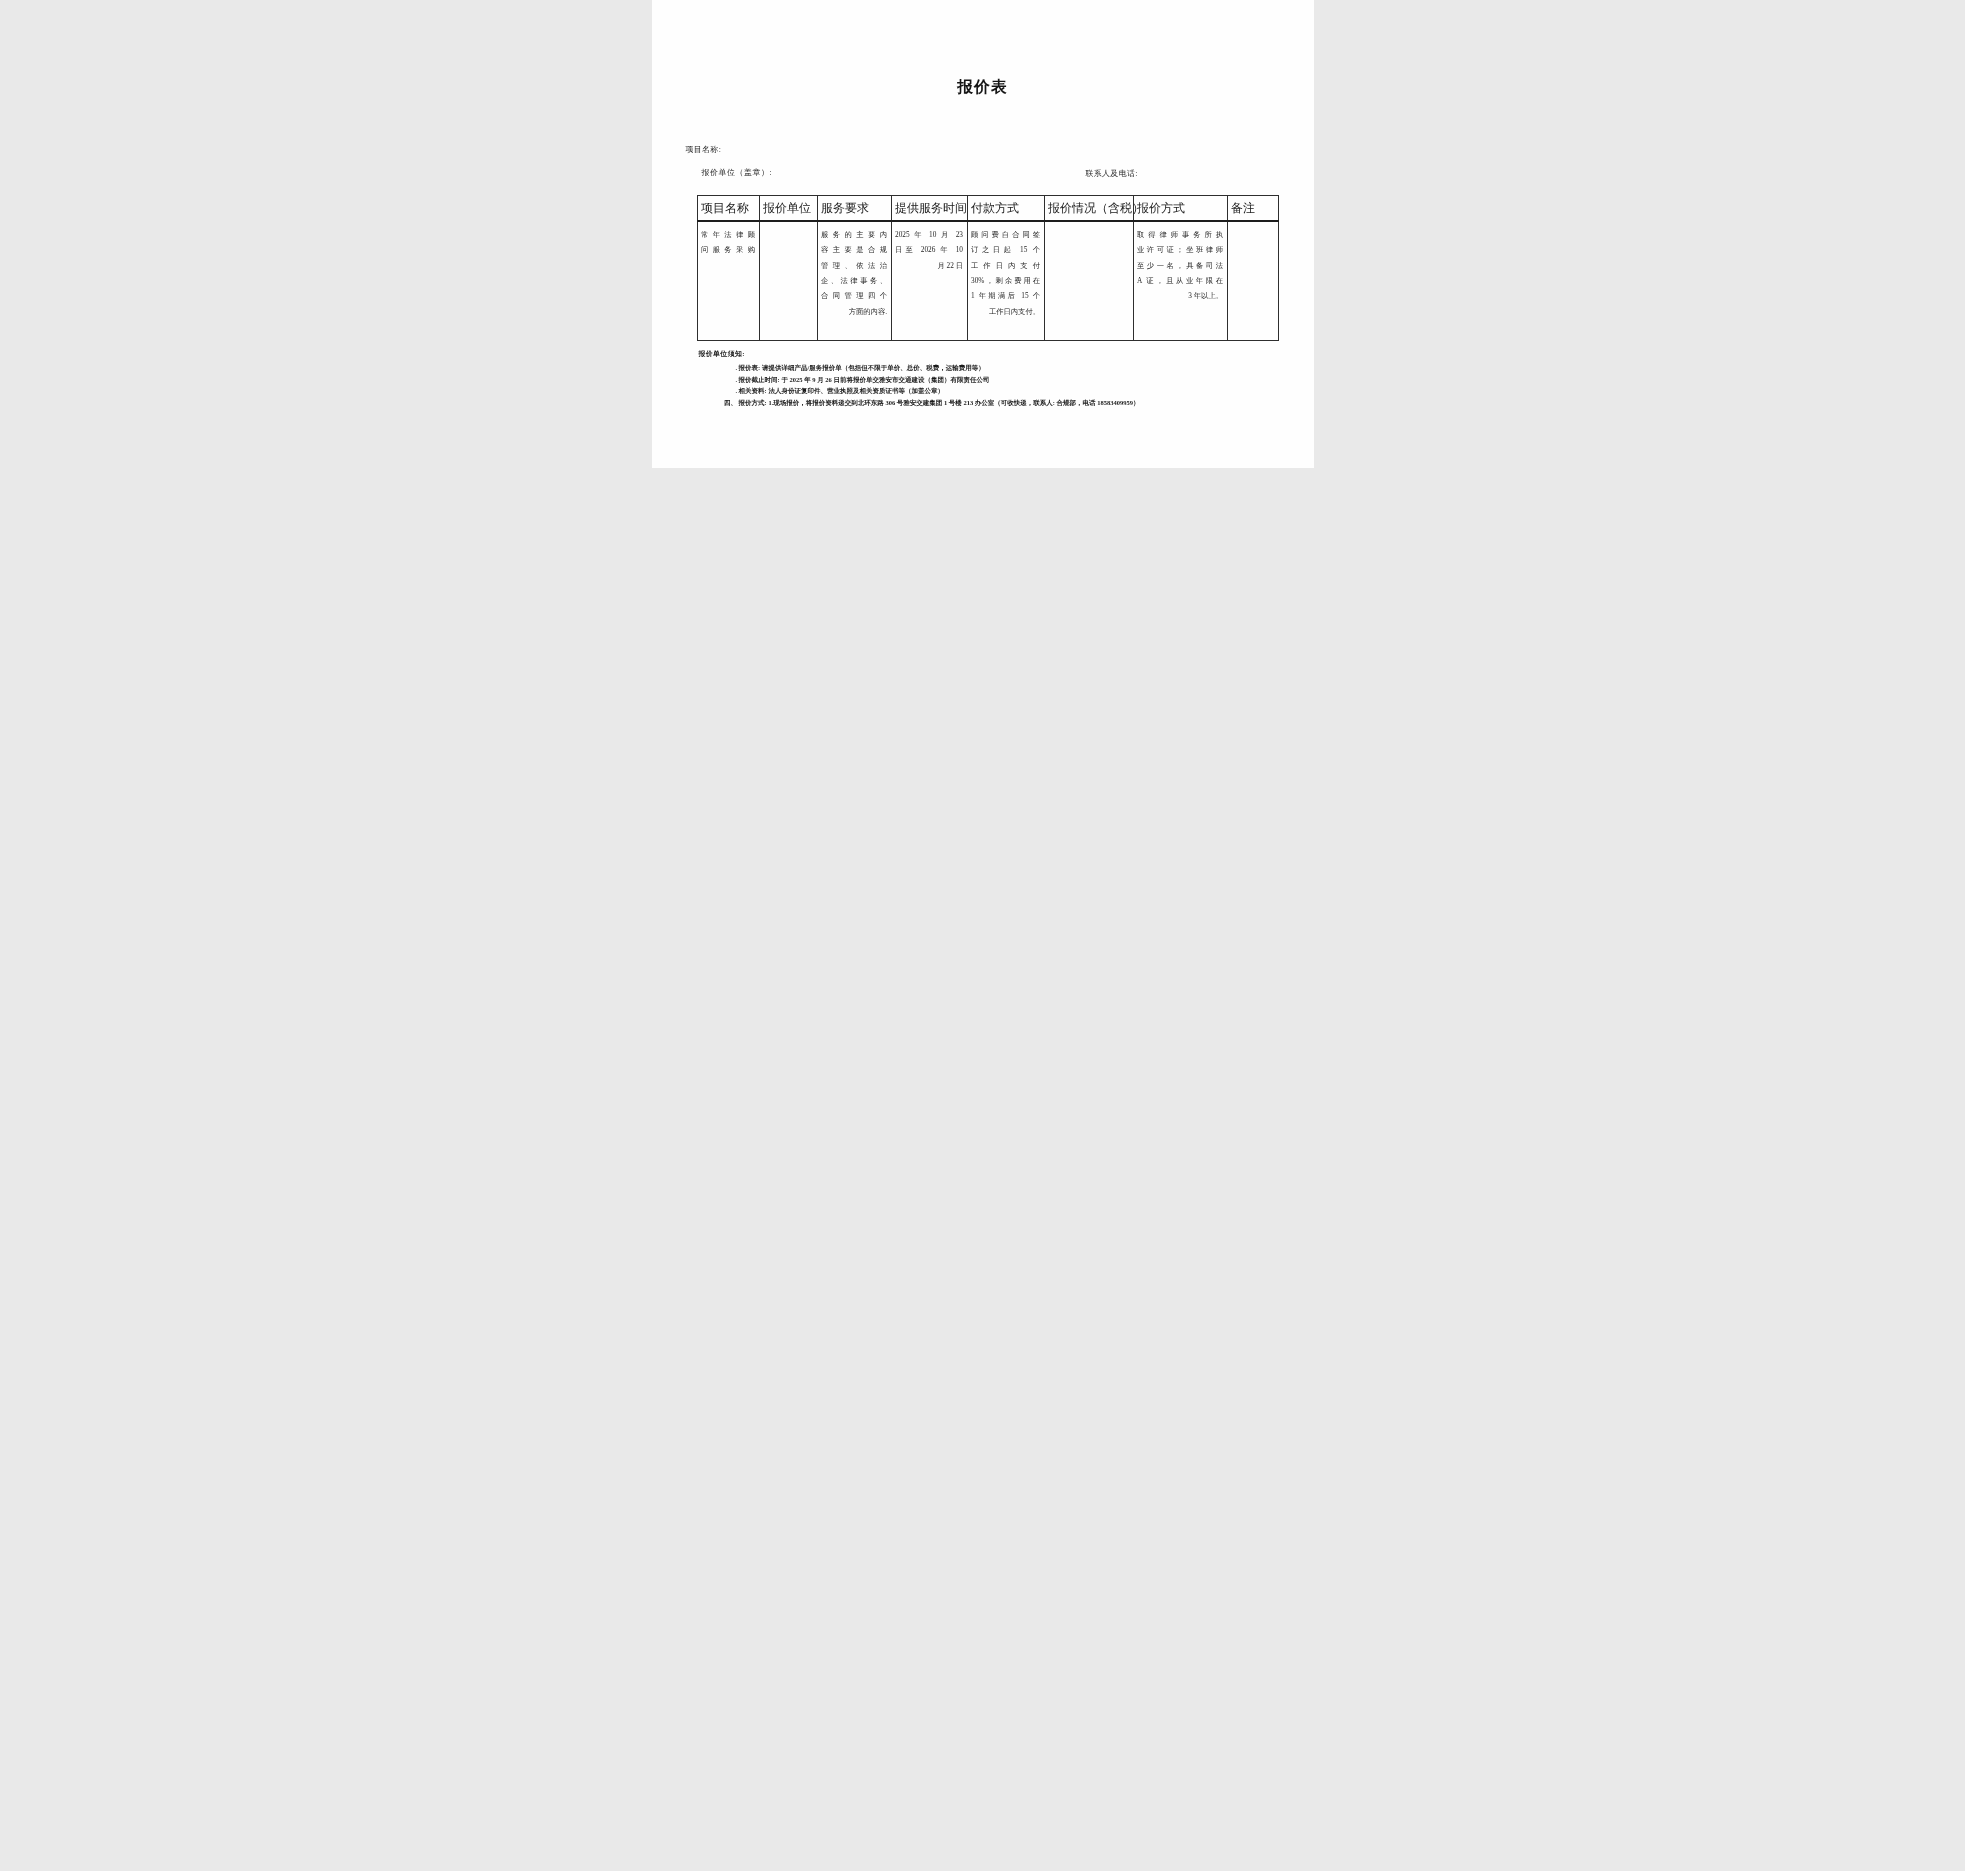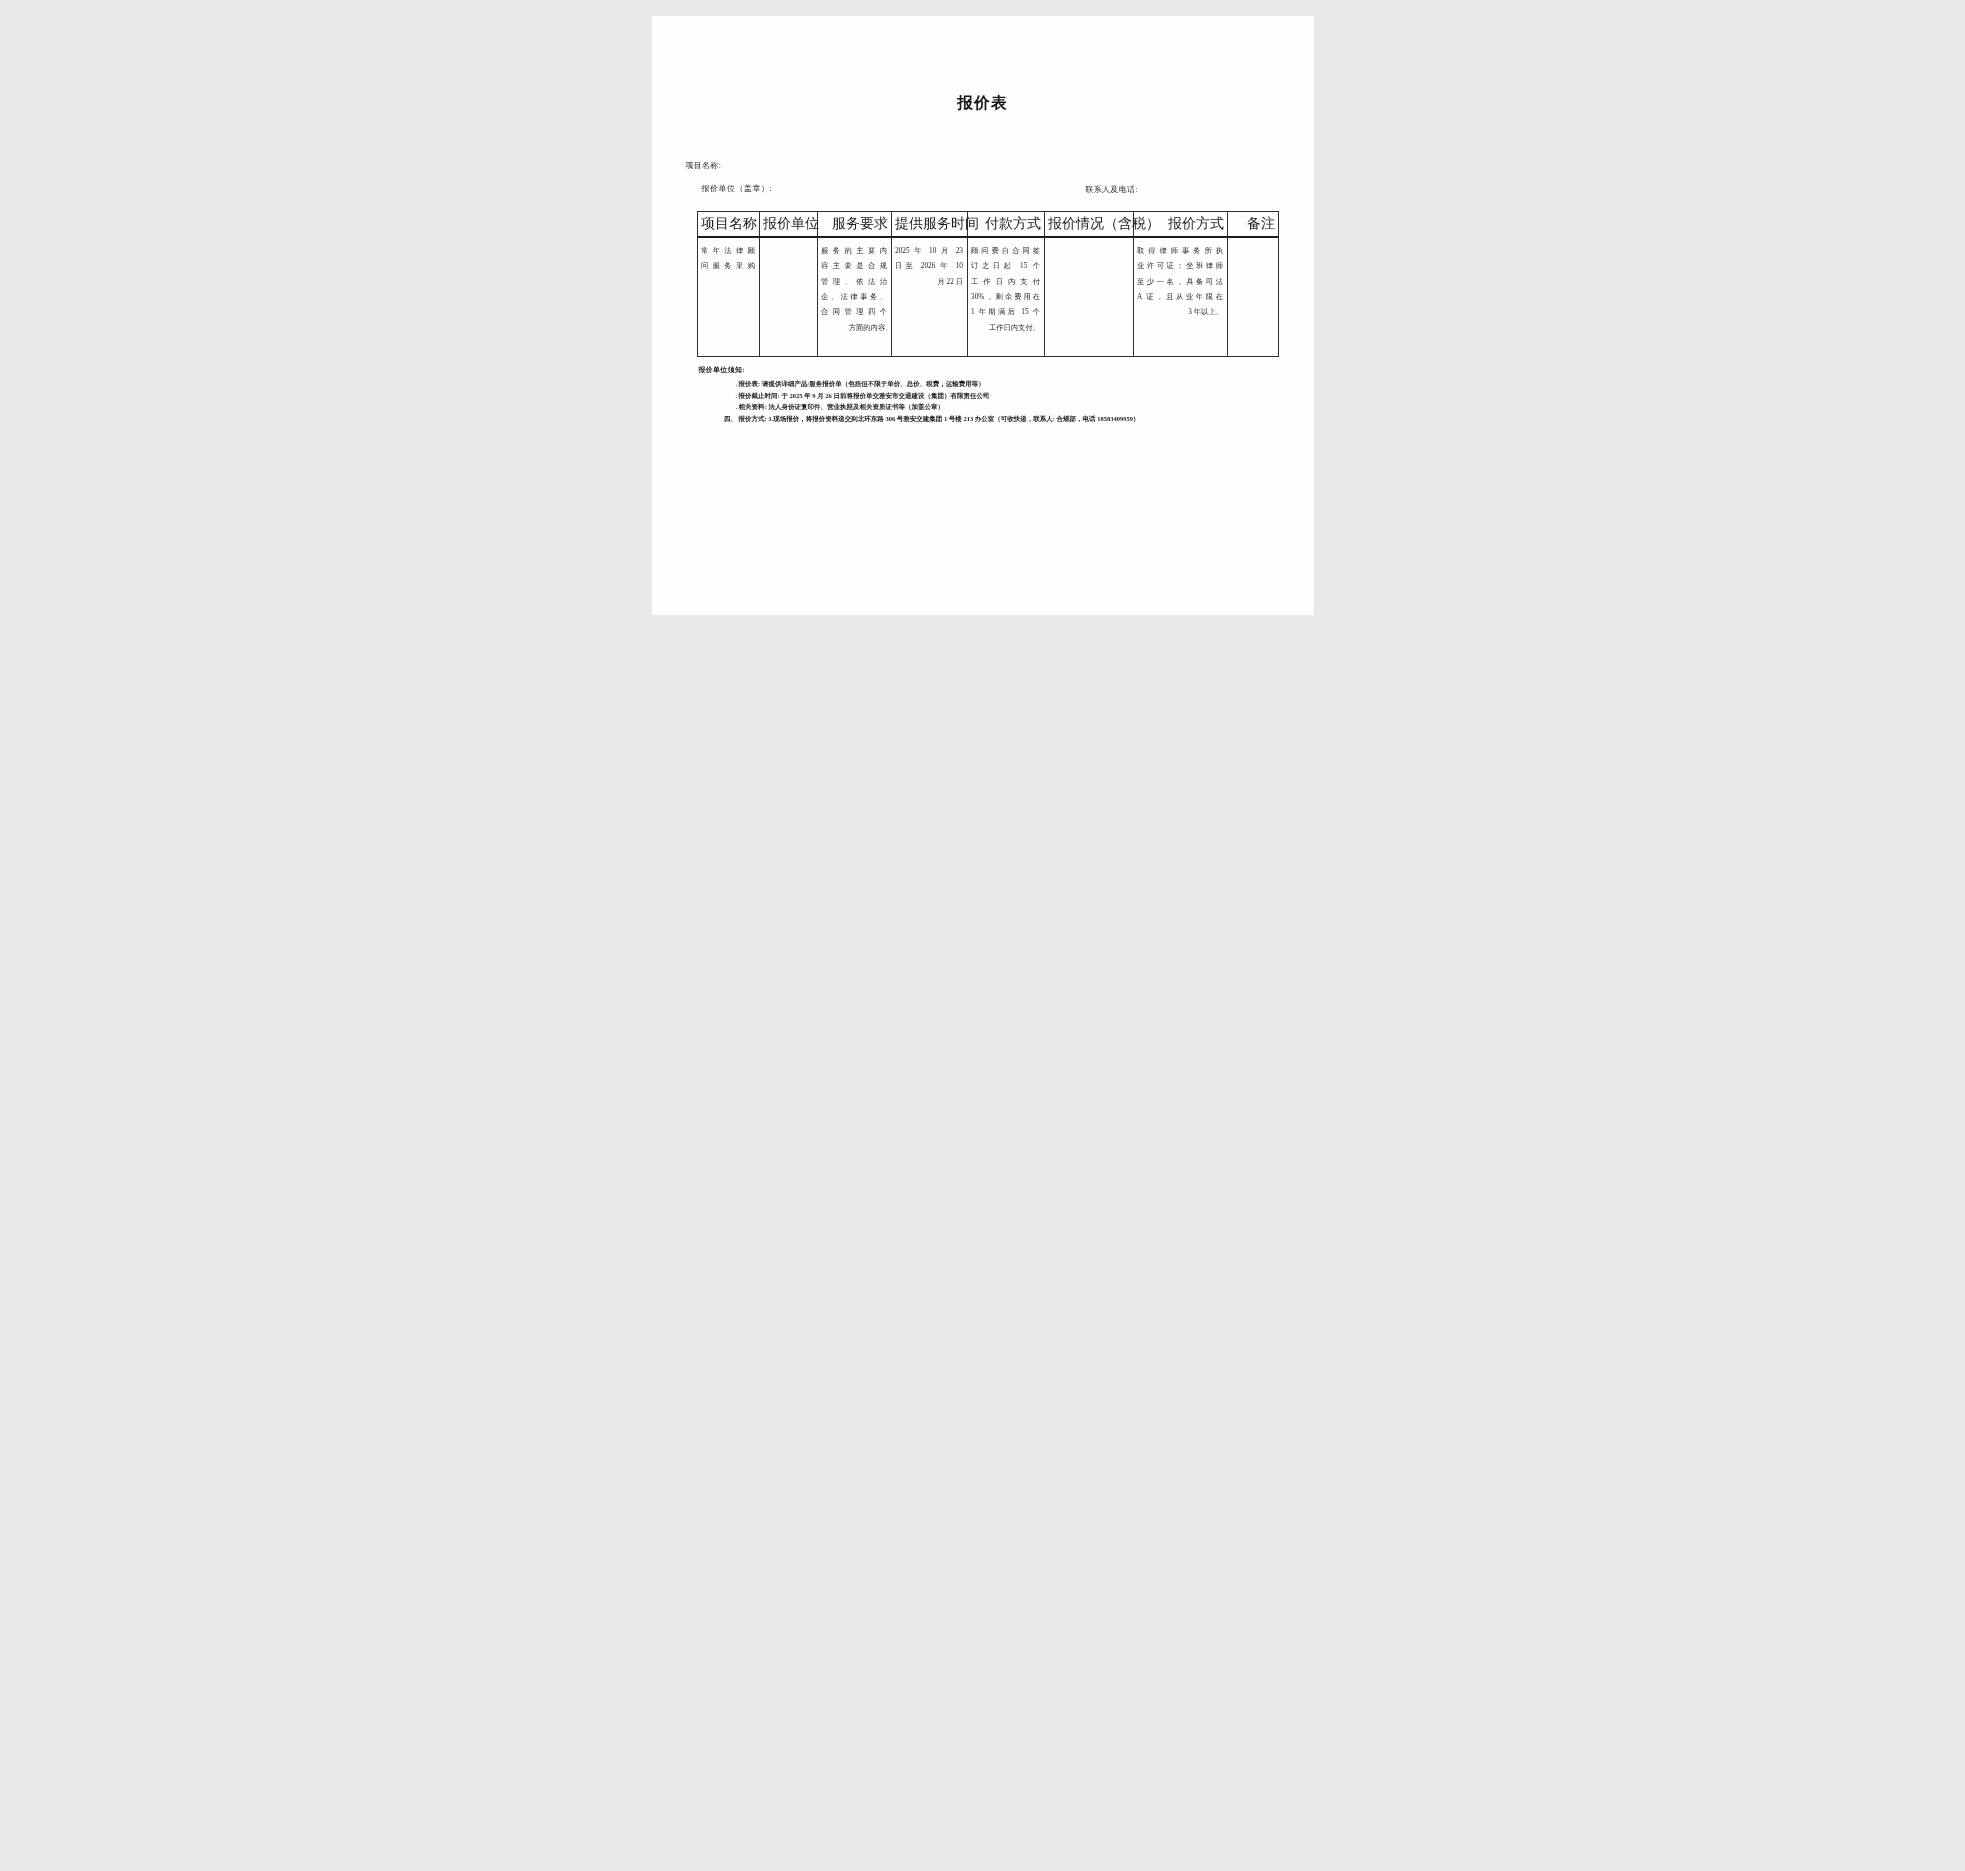--- a/index.html
+++ b/index.html
@@ -1,19 +1,19 @@
 <!DOCTYPE html>
 <html style="font-size:6.3px"><head>
 <meta charset="utf-8">
 <style>
   html,body{margin:0;padding:0;background:#e9e9e9;}
   .page{
     position:relative;
-    width:662px;height:599px;
-    margin:16px auto;
+    width:662px;height:468px;
+    margin:0 auto;
     background:#fefefe;
     font-family:"Liberation Serif","DejaVu Serif",serif;
     color:#1f1f1f;
     overflow:hidden;
   }
   .doc-title{
     position:absolute;top:77px;left:0;width:100%;
     text-align:center;
     font-size:15.7px;font-weight:900;letter-spacing:1.2px;color:#161616;
   }
@@ -27,22 +27,22 @@
     width:582px;
     border-collapse:collapse;table-layout:fixed;
     background:transparent;
   }
   table.quote th, table.quote td{
     border:0.8px solid #2e2e2e;
     font-weight:normal;
   }
   table.quote th{
     height:24.4px;
-    font-size:14px;color:#1c1c1c;
-    text-align:right;vertical-align:middle;
+    font-size:12px;color:#1c1c1c;
+    text-align:left;vertical-align:middle;
     padding:0 2.4px 0 3.5px;
     border-bottom:2px solid #1d1d1d;
     white-space:nowrap;
   }
   table.quote td{
     height:113px;
     vertical-align:top;
     padding:4.7px 3.5px 0 3.5px;
     font-size:7.3px;color:#1e1e1e;
   }

